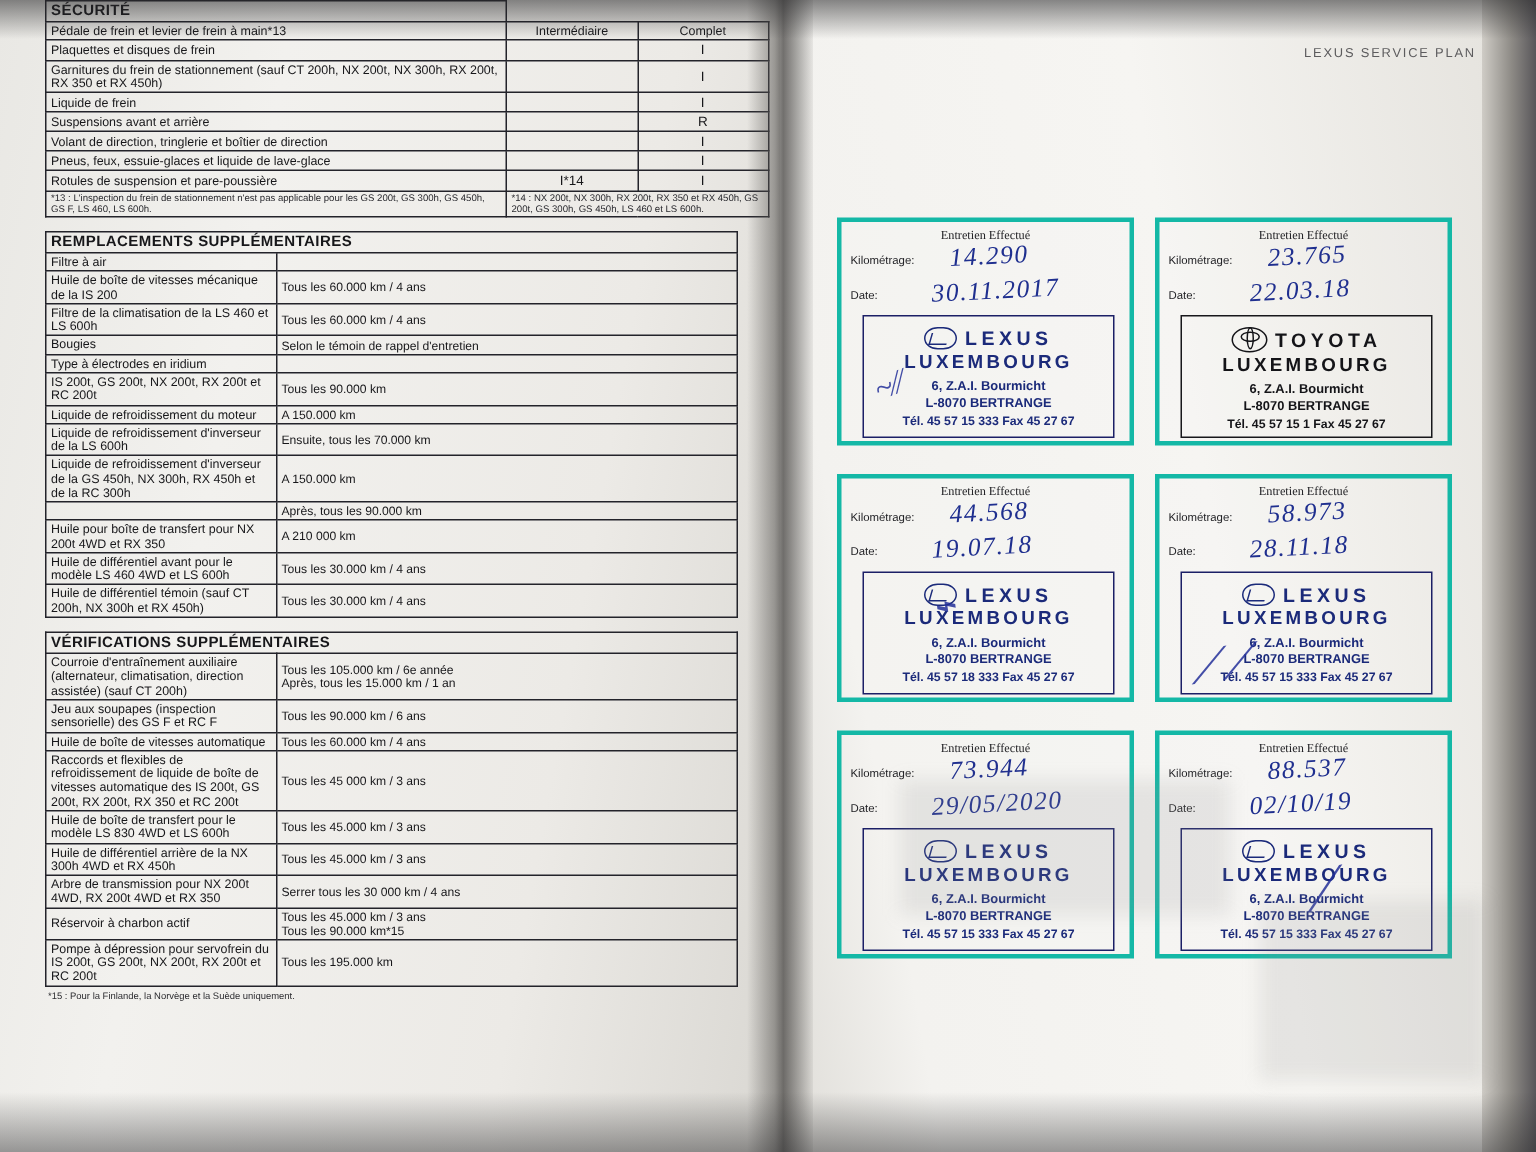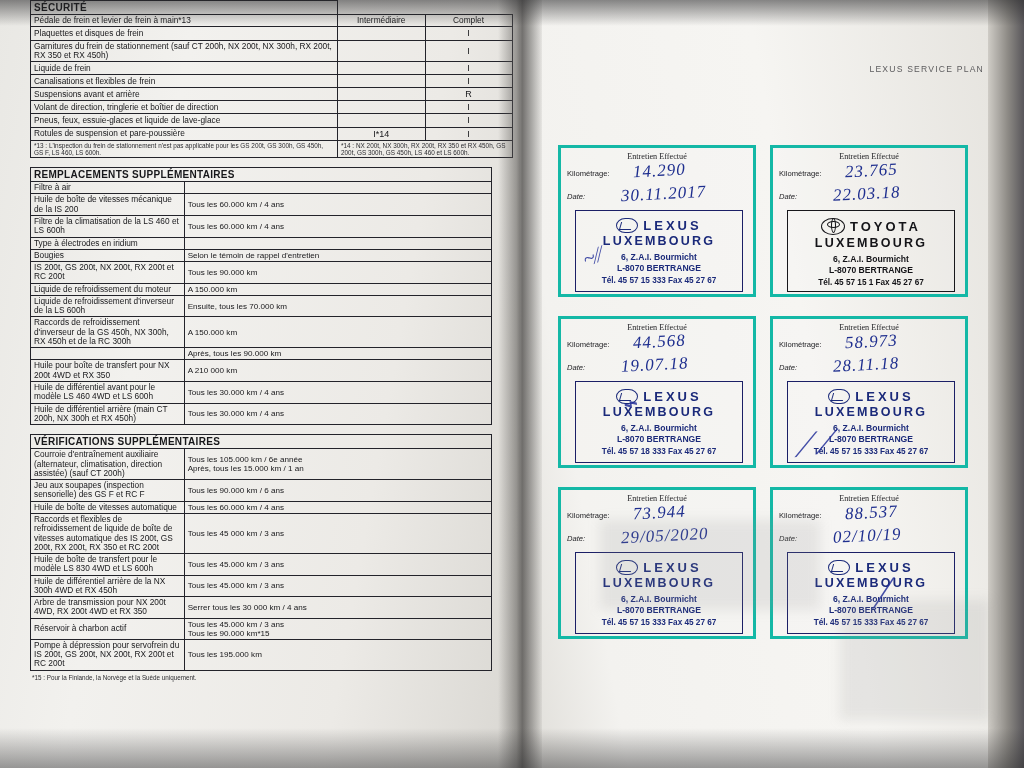--- a/index.html
+++ b/index.html
@@ -99,21 +99,20 @@
   .interval { font-size: 8.1px; }
 
   
   .plan-title {
     position: absolute;
     right: 40px; top: 30px;
     font-size: 8.6px;
     letter-spacing: 1.2px;
     color: #5d5c5e;
     font-family: "Liberation Sans", sans-serif;
-    margin-top: 34px;
   }
   .stamp-grid {
     position: absolute;
     left: 552px; top: 145px;
     width: 424px;
     display: grid;
     grid-template-columns: 212px 212px;
     grid-template-rows: 171px 171px 171px;
   }
   .cell {
@@ -136,21 +135,21 @@
     color: #1d1d21;
     font-family: "Liberation Serif", serif;
   }
   .field {
     font-size: 7.6px;
     color: #1d1d21;
     position: absolute;
     left: 6px;
   }
   .f-km { top: 21px; }
-  .f-date { top: 44px; font-style: italic; }
+  .f-date { top: 44px; }
   .hand {
     position: absolute;
     font-family: "Liberation Serif", serif;
     color: #1f2f8f;
     font-size: 17px;
     font-style: italic;
     letter-spacing: 1px;
     transform: rotate(-3deg);
     white-space: nowrap;
   }
@@ -284,25 +283,20 @@
         <td>Garnitures du frein de stationnement (sauf CT 200h, NX 200t, NX 300h, RX 200t, RX 350 et RX 450h)</td>
         <td class="mark"></td>
         <td class="mark">I</td>
       </tr>
       <tr>
         <td>Liquide de frein</td>
         <td class="mark"></td>
         <td class="mark">I</td>
       </tr>
       <tr>
-        <td>Canalisations et flexibles de frein</td>
-        <td class="mark"></td>
-        <td class="mark">I</td>
-      </tr>
-      <tr>
         <td>Suspensions avant et arrière</td>
         <td class="mark"></td>
         <td class="mark">R</td>
       </tr>
       <tr>
         <td>Volant de direction, tringlerie et boîtier de direction</td>
         <td class="mark"></td>
         <td class="mark">I</td>
       </tr>
       <tr>
@@ -335,57 +329,57 @@
       </tr>
       <tr>
         <td>Huile de boîte de vitesses mécanique de la IS 200</td>
         <td class="interval" colspan="2">Tous les 60.000 km / 4 ans</td>
       </tr>
       <tr>
         <td>Filtre de la climatisation de la LS 460 et LS 600h</td>
         <td class="interval" colspan="2">Tous les 60.000 km / 4 ans</td>
       </tr>
       <tr>
+        <td>Bougies</td>
+        <td class="interval" colspan="2">Selon le témoin de rappel d'entretien</td>
+      </tr>
+      <tr>
         <td>Type à électrodes en iridium</td>
         <td class="interval" colspan="2"></td>
       </tr>
       <tr>
-        <td>Bougies</td>
-        <td class="interval" colspan="2">Selon le témoin de rappel d'entretien</td>
-      </tr>
-      <tr>
         <td>IS 200t, GS 200t, NX 200t, RX 200t et RC 200t</td>
         <td class="interval" colspan="2">Tous les 90.000 km</td>
       </tr>
       <tr>
         <td>Liquide de refroidissement du moteur</td>
         <td class="interval" colspan="2">A 150.000 km</td>
       </tr>
       <tr>
         <td>Liquide de refroidissement d'inverseur de la LS 600h</td>
         <td class="interval" colspan="2">Ensuite, tous les 70.000 km</td>
       </tr>
       <tr>
-        <td>Raccords de refroidissement d'inverseur de la GS 450h, NX 300h, RX 450h et de la RC 300h</td>
+        <td>Liquide de refroidissement d'inverseur de la GS 450h, NX 300h, RX 450h et de la RC 300h</td>
         <td class="interval" colspan="2">A 150.000 km</td>
       </tr>
       <tr>
         <td></td>
         <td class="interval" colspan="2">Après, tous les 90.000 km</td>
       </tr>
       <tr>
         <td>Huile pour boîte de transfert pour NX 200t 4WD et RX 350</td>
         <td class="interval" colspan="2">A 210 000 km</td>
       </tr>
       <tr>
         <td>Huile de différentiel avant pour le modèle LS 460 4WD et LS 600h</td>
         <td class="interval" colspan="2">Tous les 30.000 km / 4 ans</td>
       </tr>
       <tr>
-        <td>Huile de différentiel arrière (main CT 200h, NX 300h et RX 450h)</td>
+        <td>Huile de différentiel témoin (sauf CT 200h, NX 300h et RX 450h)</td>
         <td class="interval" colspan="2">Tous les 30.000 km / 4 ans</td>
       </tr>
     </tbody>
       </table>
 
     <div style="height:9px"></div>
 
     <table class="sched">
       <tbody>
           <tr class="sec-head">

